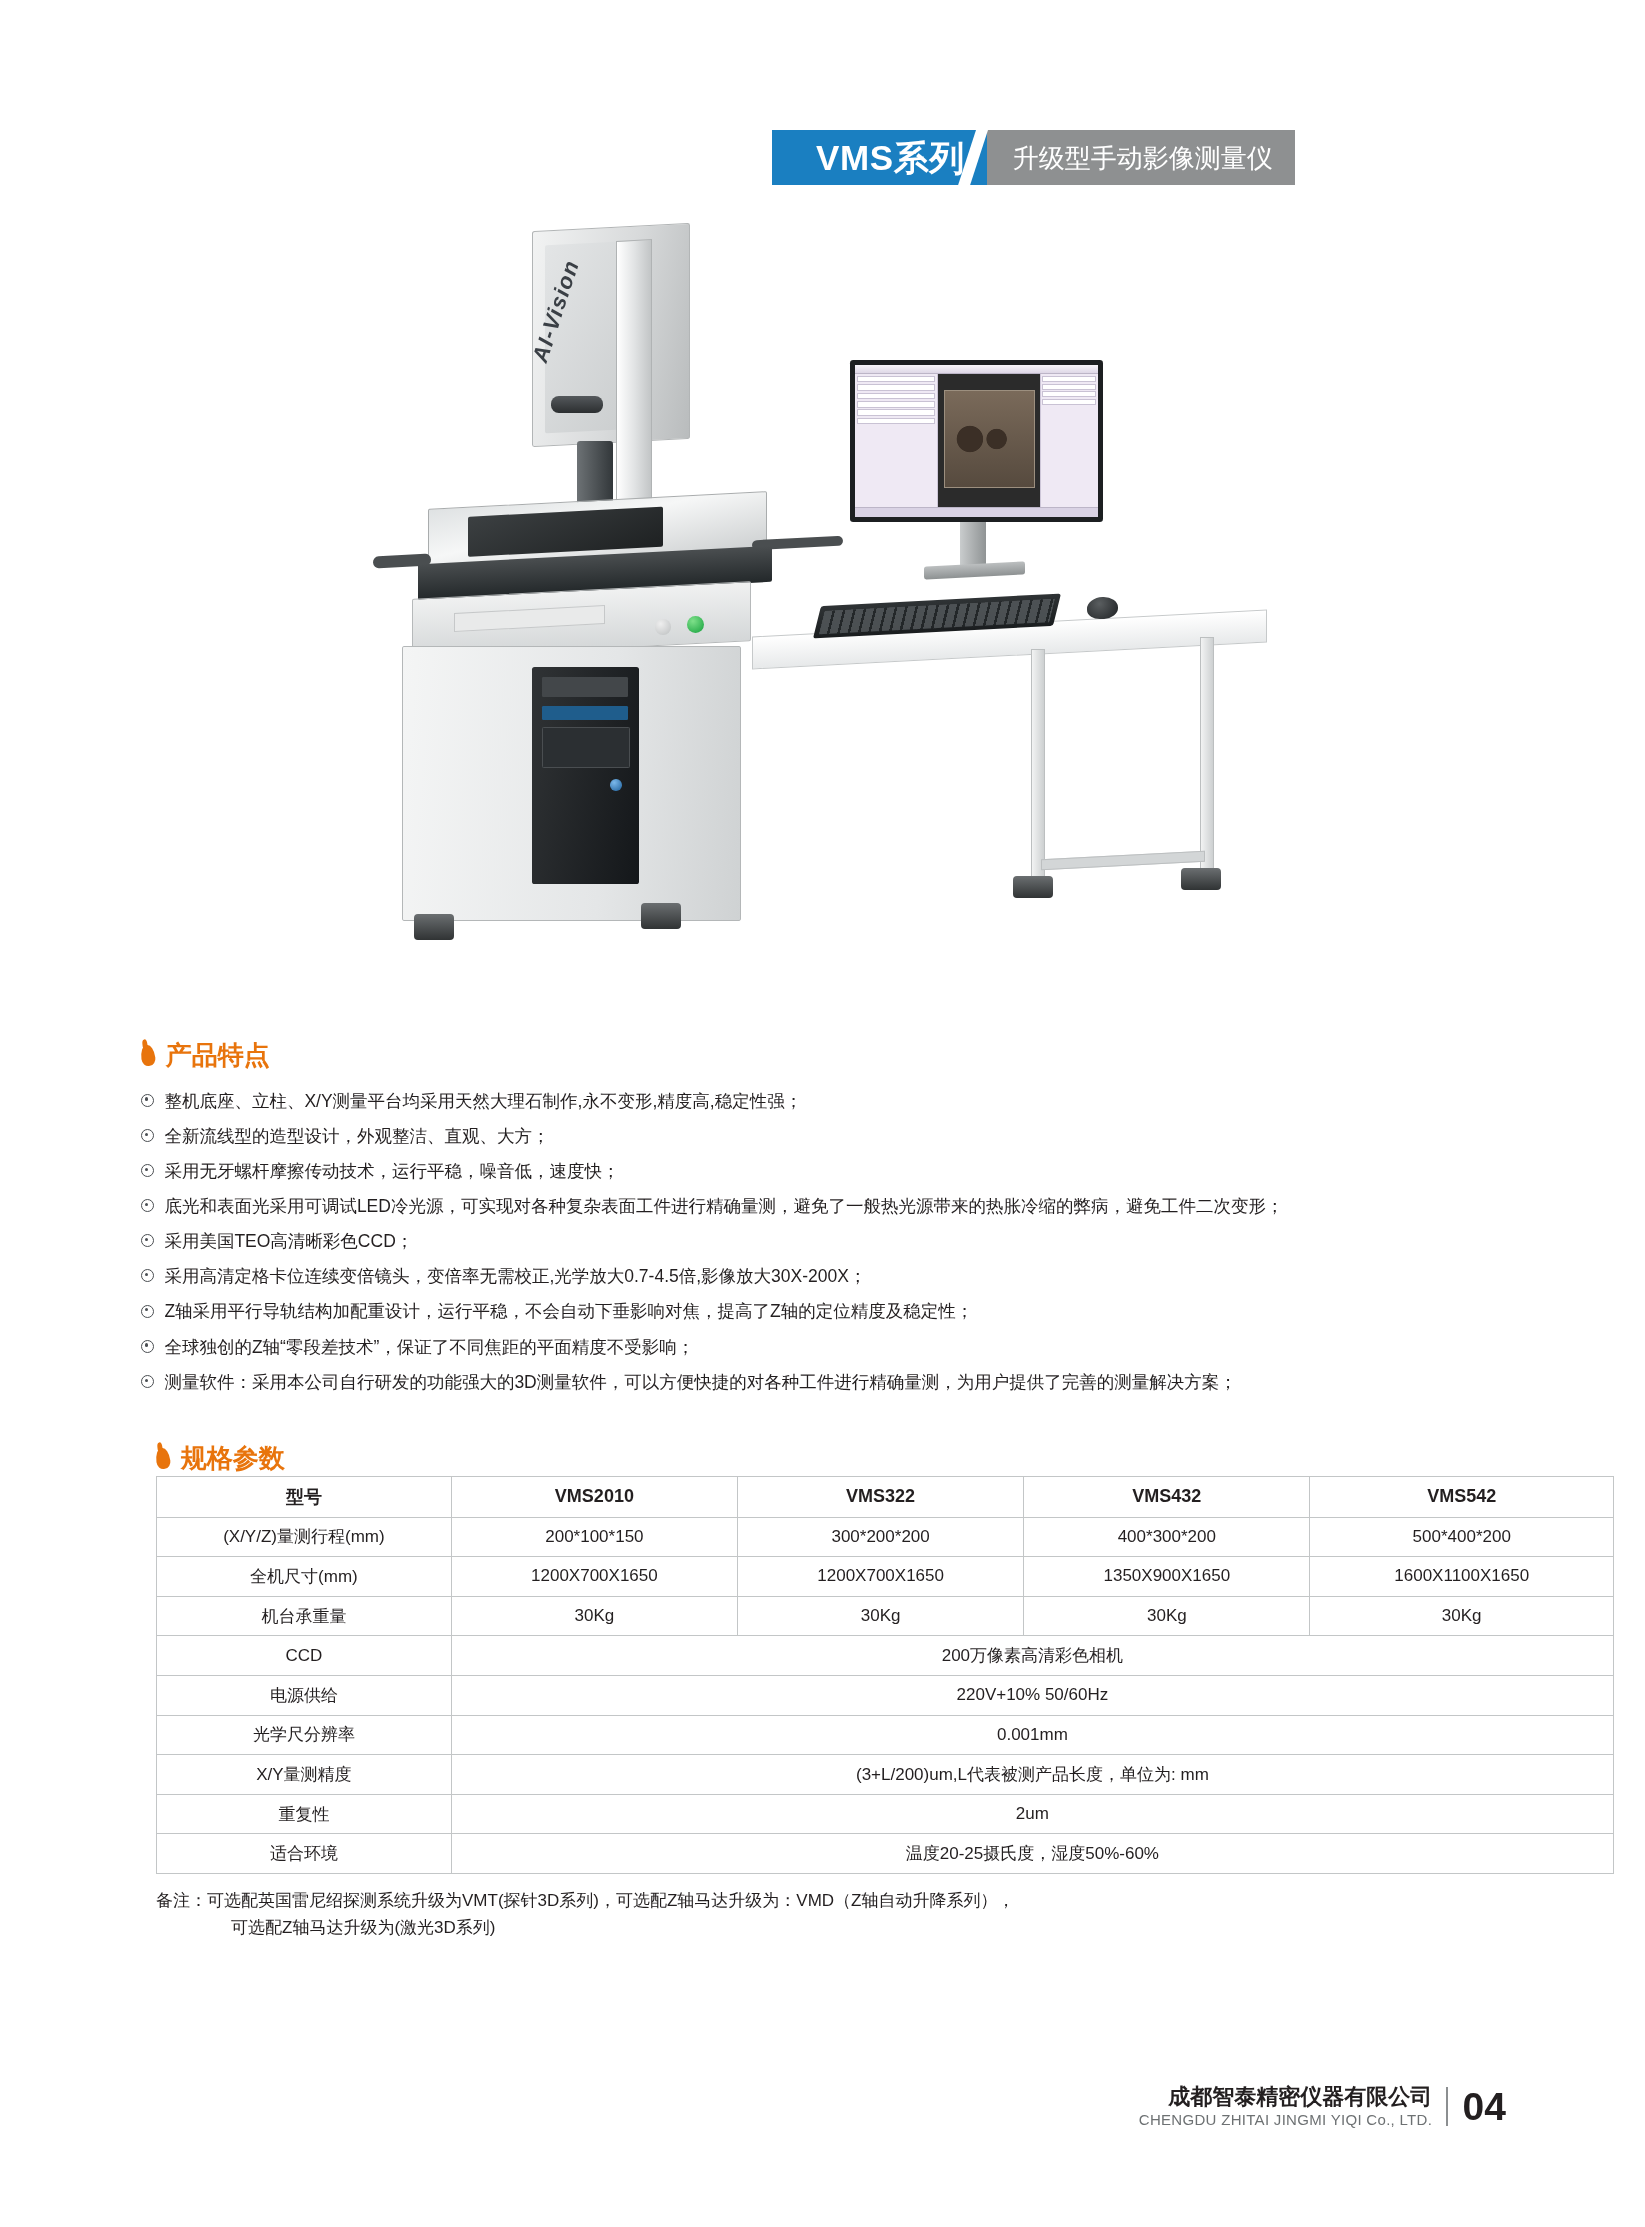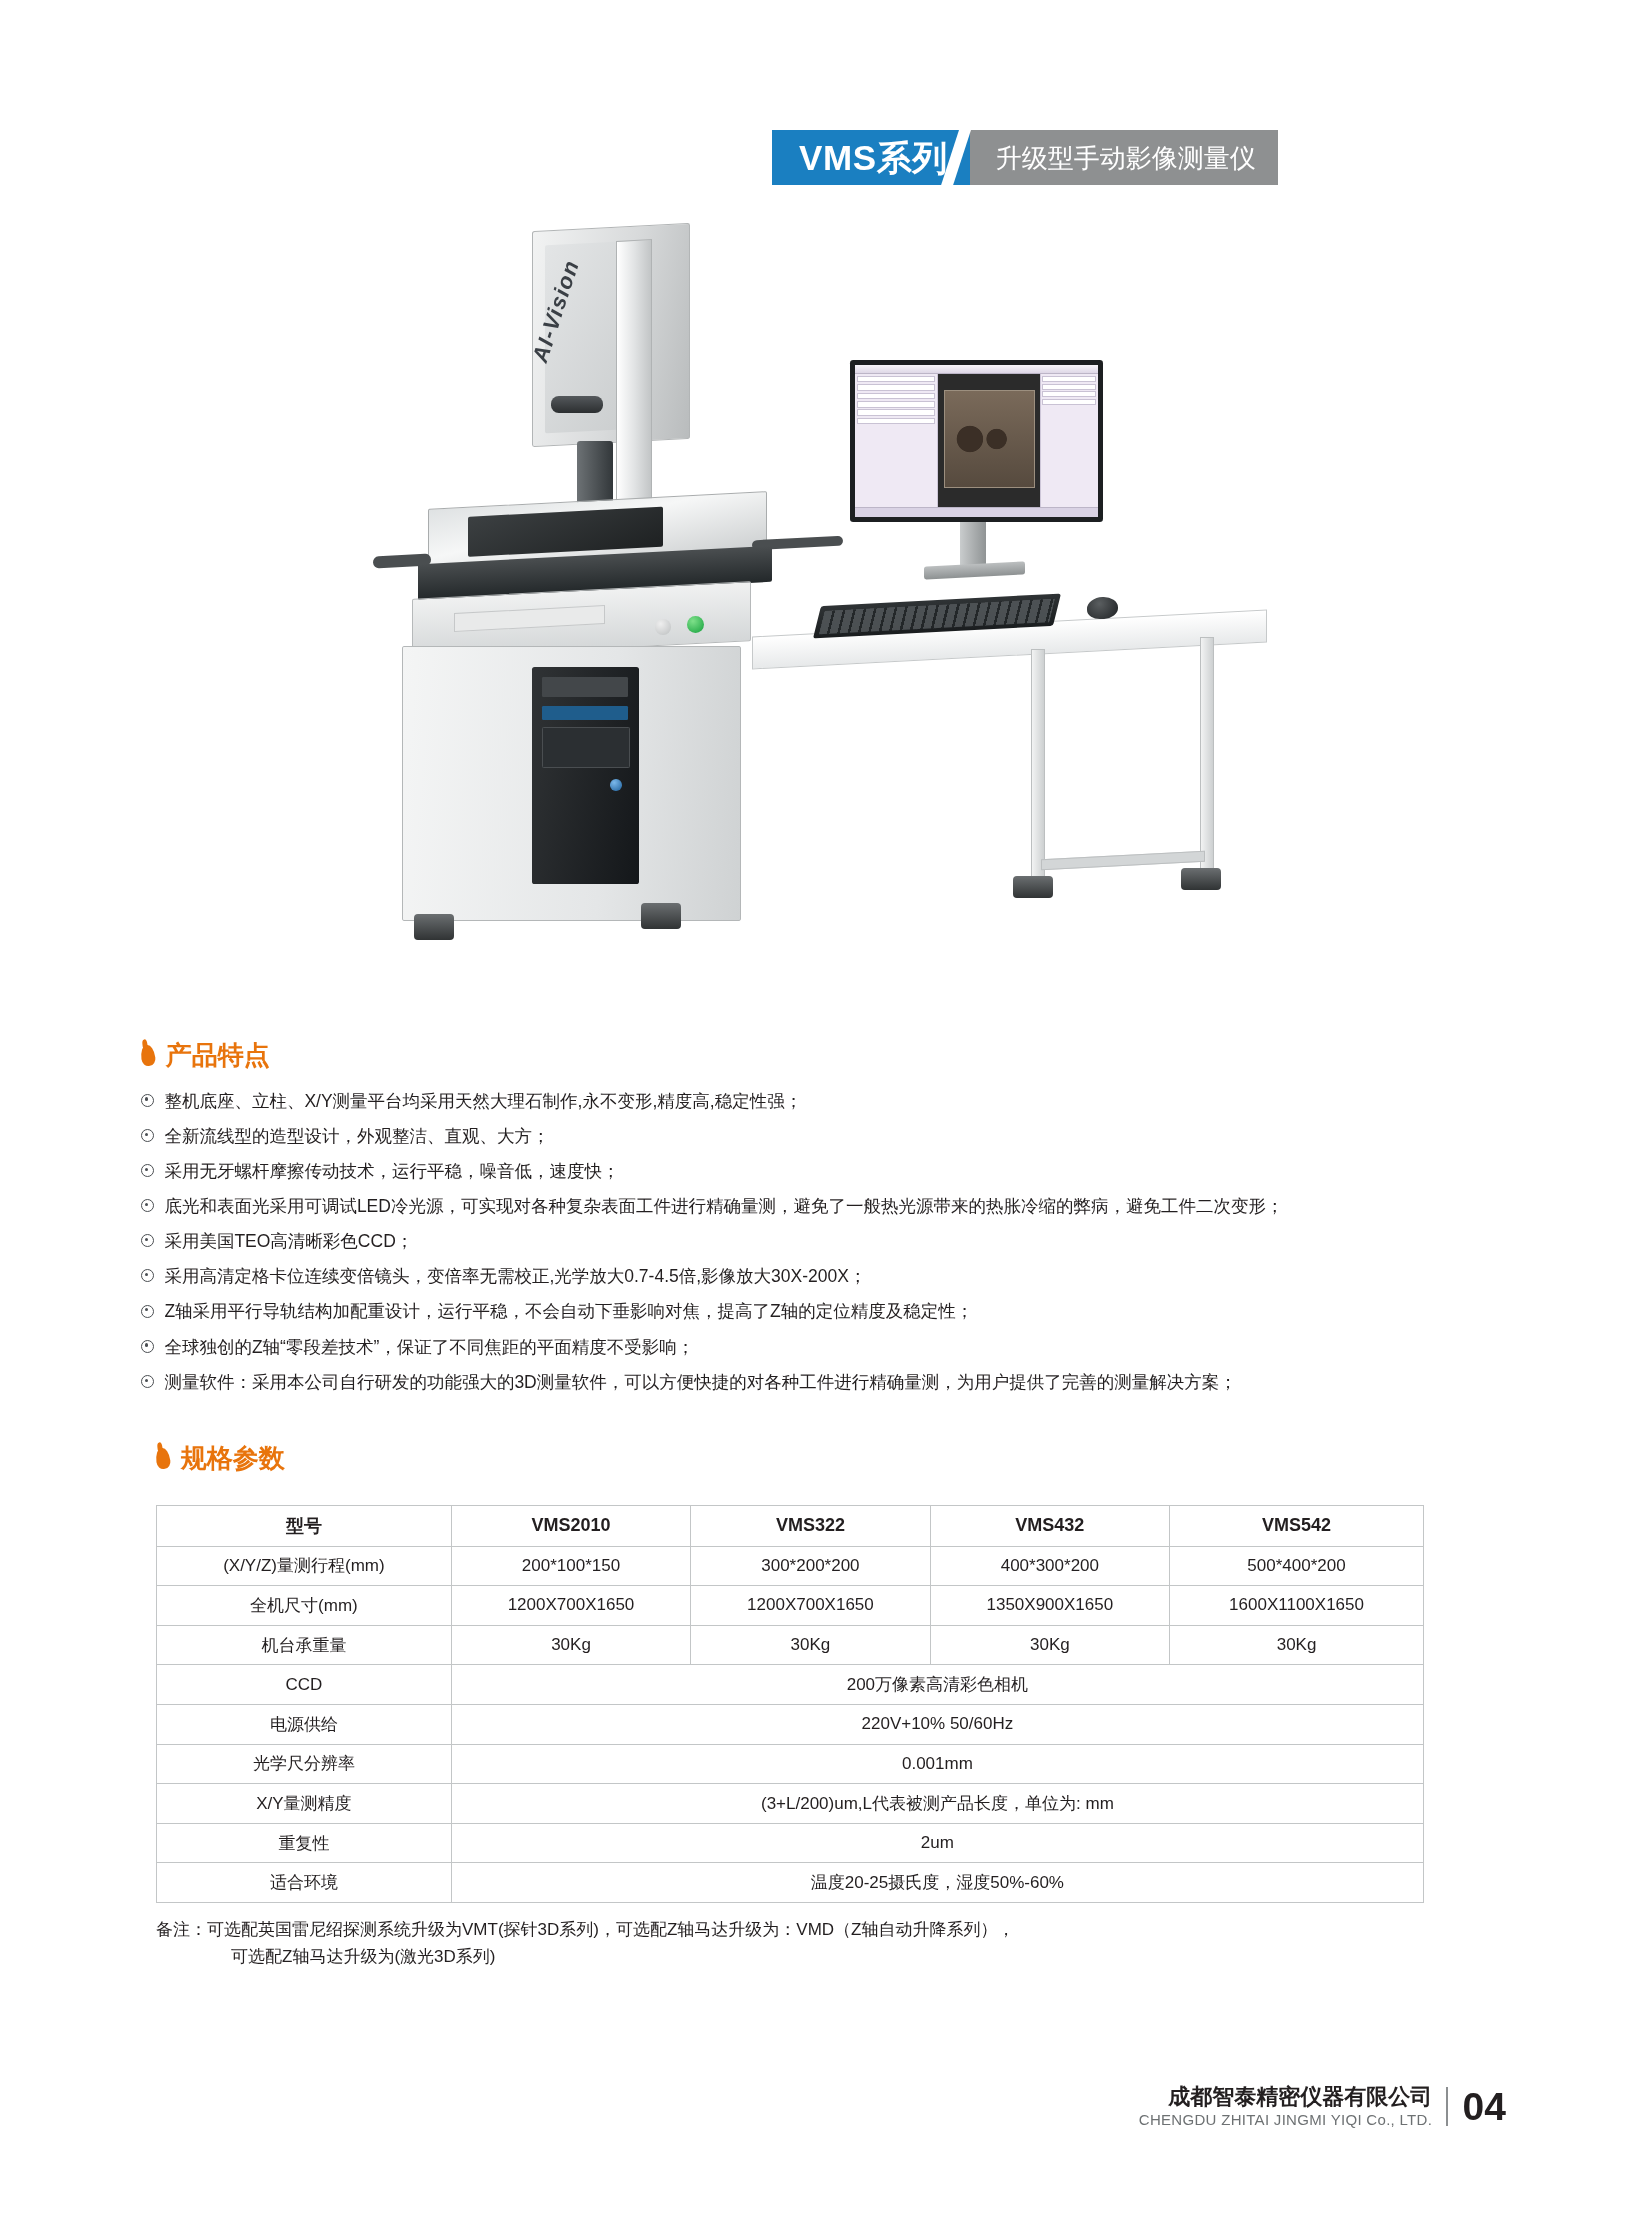--- a/index.html
+++ b/index.html
@@ -24,21 +24,21 @@
     display: flex;
     align-items: stretch;
     height: 55px;
   }
   .banner-main {
     background: #1a7fc1;
     color: #ffffff;
     font-size: 35px;
     font-weight: bold;
     letter-spacing: 0.6px;
-    padding: 0 22px 0 27px;
+    padding: 0 22px 0 44px;
     display: flex;
     align-items: center;
     line-height: 1;
     position: relative;
   }
   .banner-main::after {
     content: "";
     position: absolute;
     right: -0.6px;
     top: 0;
@@ -536,23 +536,23 @@
   }
 
   
   .specs {
     position: absolute;
     top: 1441px;
     left: 156px;
     width: 1363px;
   }
   table.spec-table {
-    margin-top: 29px;
+    margin-top: 0;
     border-collapse: collapse;
-    width: 1268px;
+    width: 1458px;
     font-size: 17px;
   }
   table.spec-table td, table.spec-table th {
     border: 0.6px solid #c3c6c7;
     text-align: center;
     padding: 7.8px 3.9px;
     font-weight: normal;
     color: #231f20;
   }
   table.spec-table tr.head td {

